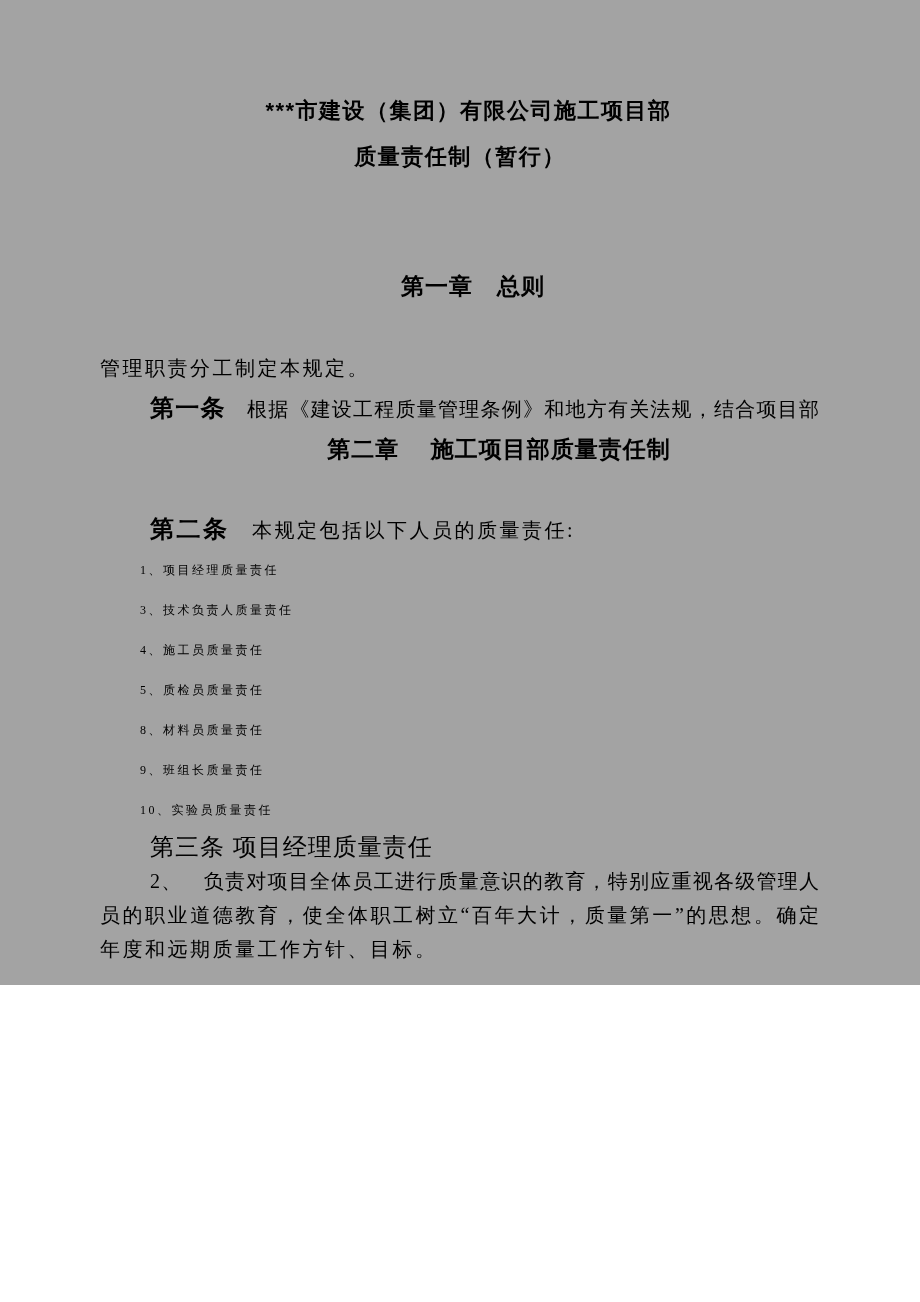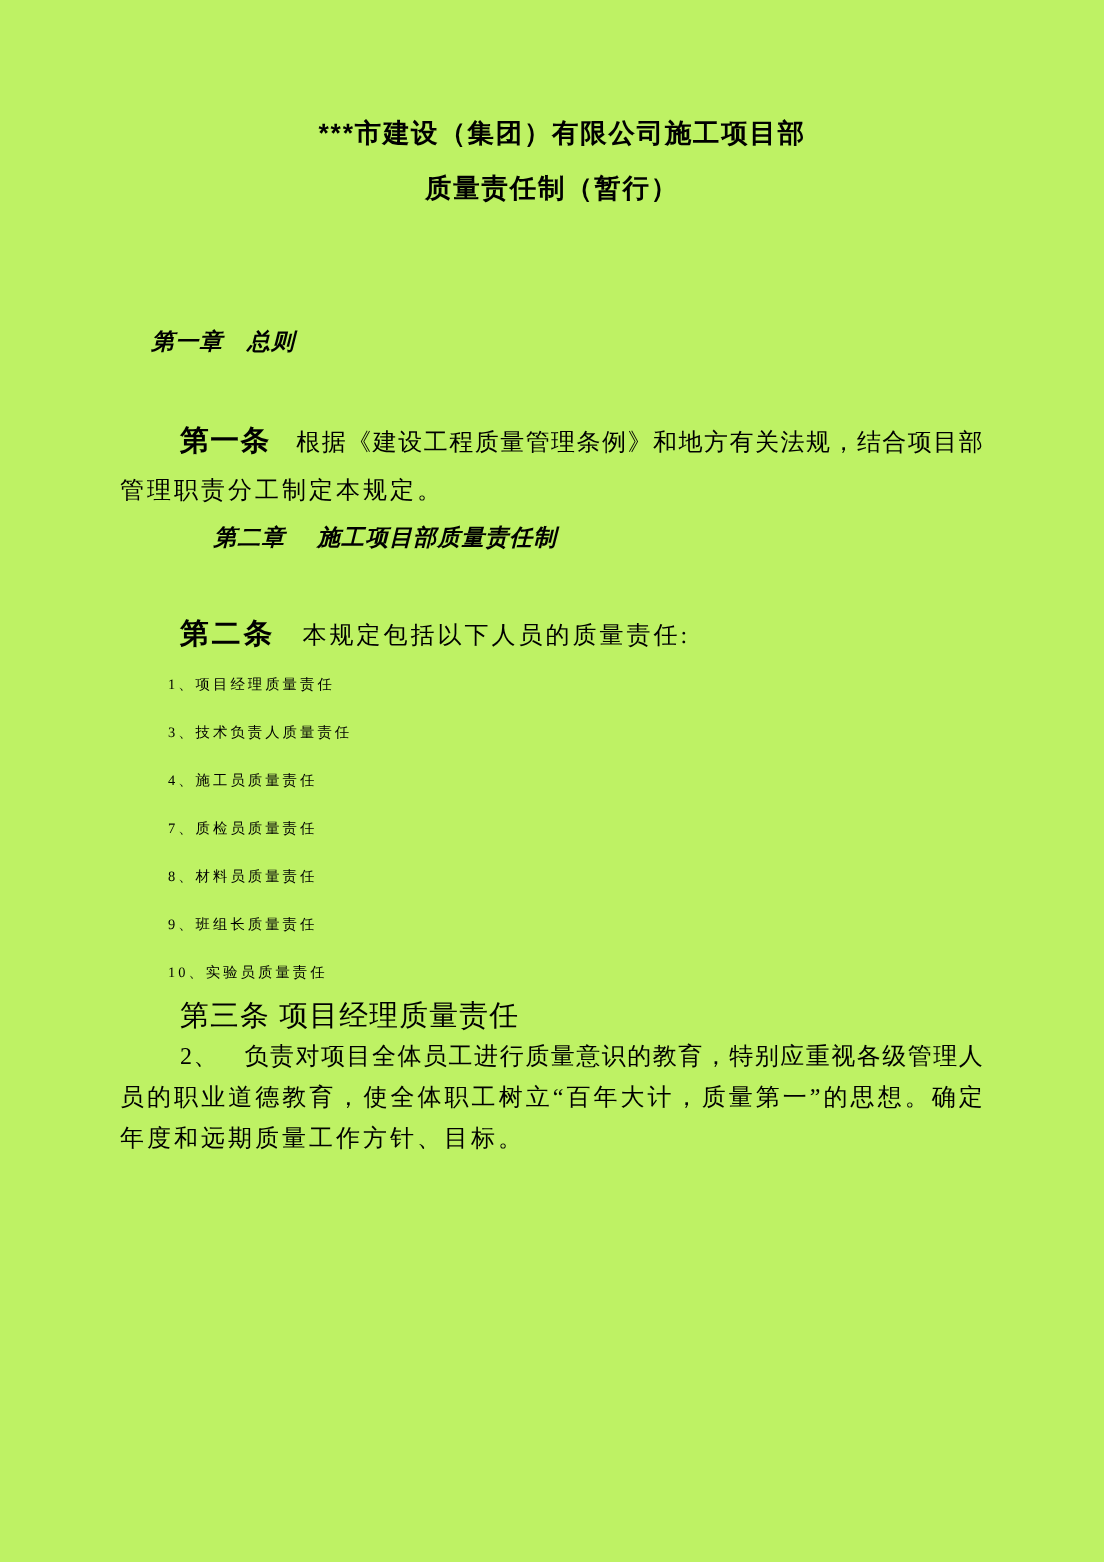--- a/index.html
+++ b/index.html
@@ -3,23 +3,23 @@
 <meta charset="utf-8">
 <style>
   html, body {
     margin: 0;
     padding: 0;
     background: #ffffff;
   }
   .page {
     position: relative;
     width: 920px;
-    height: 1302px;
+    height: 985px;
     margin: 0 auto;
-    background: #bef264;
+    background: #a3a3a3;
     color: #000000;
     overflow: hidden;
     font-family: "Liberation Serif", serif;
   }
   .content {
     margin: 0 100px;
     width: 720px;
   }
 
   
@@ -31,26 +31,25 @@
     font-family: "Liberation Sans", sans-serif;
     font-weight: bold;
     font-size: 22px;
     line-height: 46px;
     letter-spacing: 1.5px;
   }
   .doc-title-line.shift-right { padding-left: 17px; }
 
   
   .chapter-heading {
-    text-align: left;
+    text-align: center;
     font-family: "Liberation Sans", sans-serif;
     font-weight: bold;
-    font-size: 19px;
+    font-size: 23px;
     letter-spacing: 1px;
-    font-style: italic;
   }
   .chapter-1 { margin-top: 90px; line-height: 32px; padding-left: 26px; }
   .chapter-2 { margin-top: 0;   line-height: 40px; padding-left: 78px; }
 
   
   .body-line {
     font-size: 20px;
     line-height: 40px;
     letter-spacing: 1px;
   }
@@ -106,39 +105,39 @@
   <div class="content">
 
     <div class="doc-titles">
       <div class="doc-title-line shift-right">***市建设（集团）有限公司施工项目部</div>
       <div class="doc-title-line">质量责任制（暂行）</div>
     </div>
 
     <div class="chapter-heading chapter-1">第一章　总则</div>
 
     <div class="article-1">
+      <div class="body-line last-line">管理职责分工制定本规定。</div>
       <div class="body-line just indent">
         <span class="art-label">第一条</span><span>　根据《建设工程质量管理条例》和地方有关法规，结合项目部</span>
       </div>
-      <div class="body-line last-line">管理职责分工制定本规定。</div>
     </div>
 
     <div class="chapter-heading chapter-2">第二章　 施工项目部质量责任制</div>
 
     <div class="article-2">
       <div class="body-line last-line indent">
         <span class="art-label">第二条</span><span>　本规定包括以下人员的质量责任:</span>
       </div>
     </div>
 
     <ul class="duty-list">
       <li class="duty-item">1、项目经理质量责任</li>
       <li class="duty-item">3、技术负责人质量责任</li>
       <li class="duty-item">4、施工员质量责任</li>
-      <li class="duty-item">7、质检员质量责任</li>
+      <li class="duty-item">5、质检员质量责任</li>
       <li class="duty-item">8、材料员质量责任</li>
       <li class="duty-item">9、班组长质量责任</li>
       <li class="duty-item">10、实验员质量责任</li>
     </ul>
 
     <div class="article-3">
       <div class="article-3-heading">第三条 项目经理质量责任</div>
 
 
       <div>

